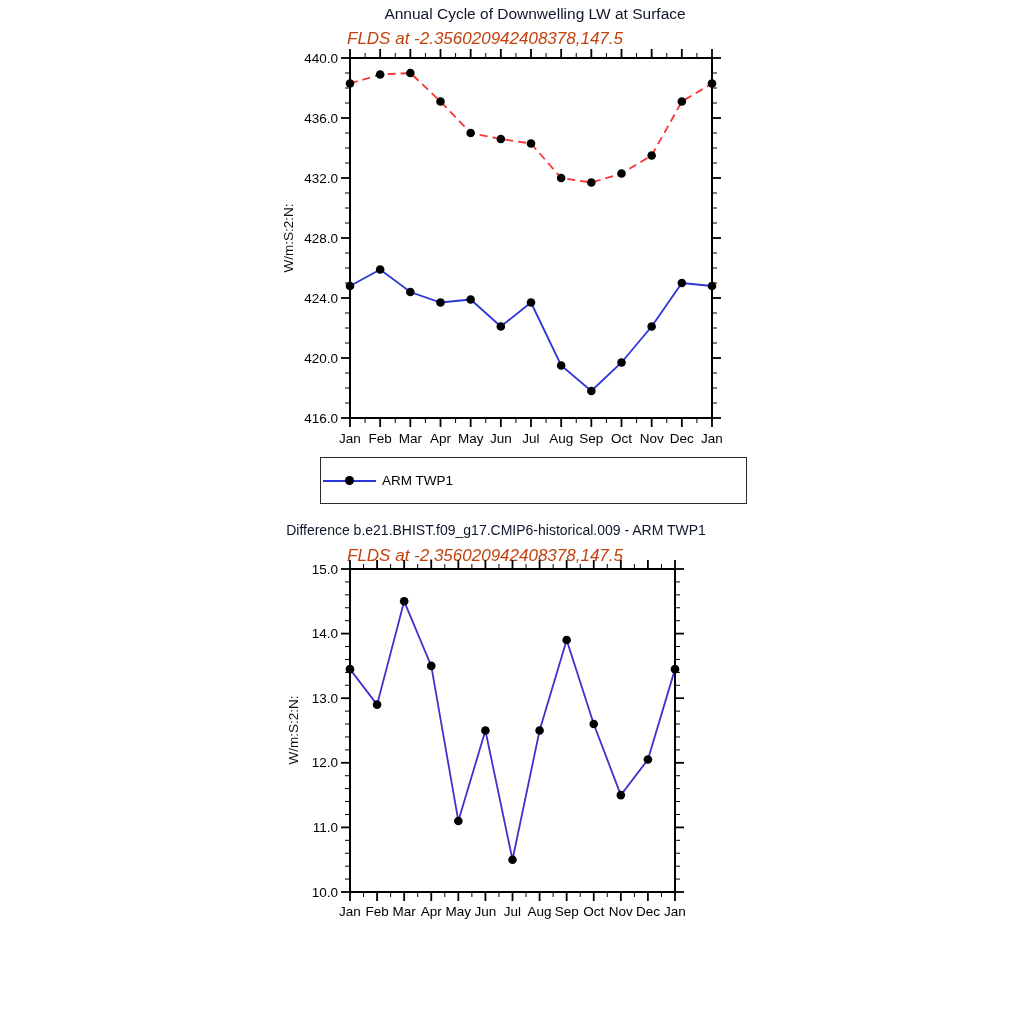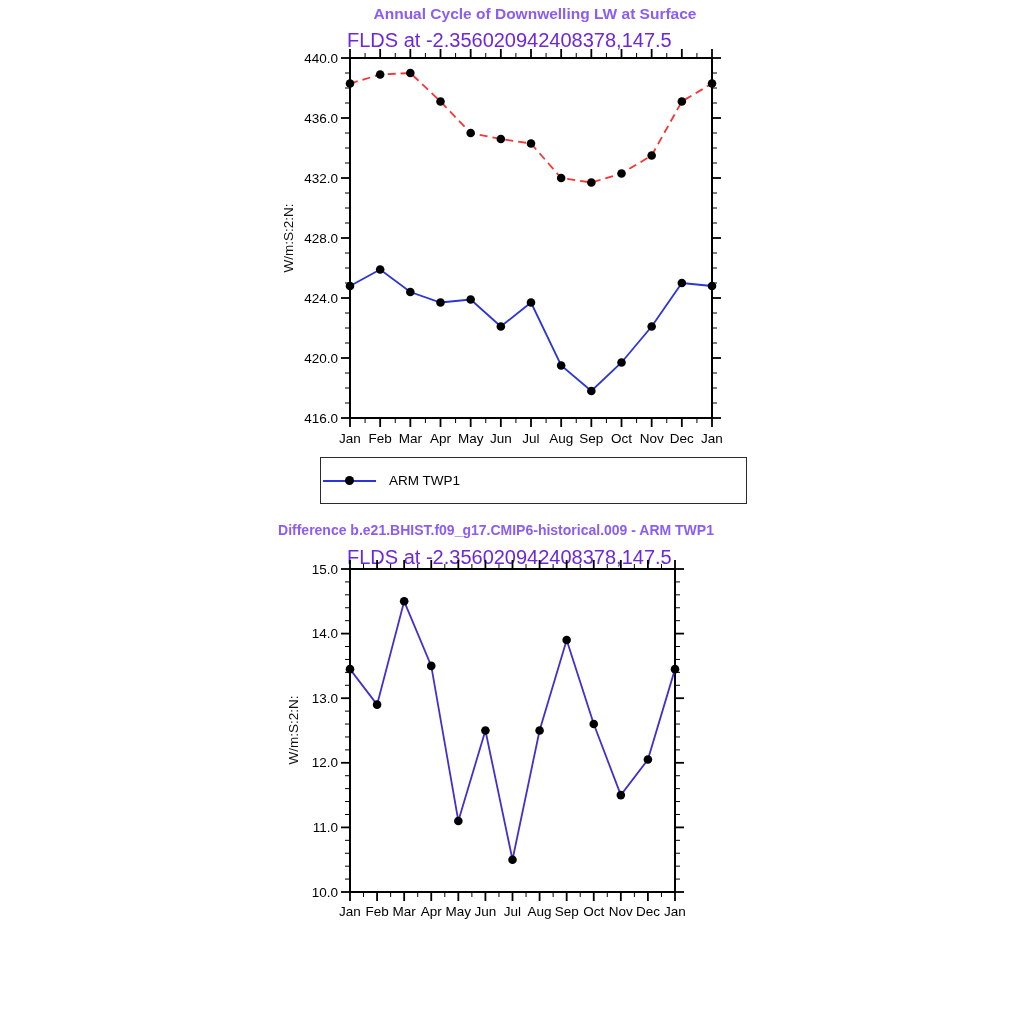--- a/index.html
+++ b/index.html
@@ -1,29 +1,29 @@
 <!DOCTYPE html>
 <html><head>
 <meta charset="utf-8">
 <style>
   html,body{margin:0;padding:0;background:#ffffff;}
   body{font-family:"Liberation Sans", sans-serif;color:#000;}
   #canvas{position:relative;width:1024px;height:1024px;background:#ffffff;overflow:hidden;}
-  .chart-title{position:absolute;display:flex;justify-content:center;white-space:nowrap;font-weight:bold;color:#8b5cf6;}
+  .chart-title{position:absolute;display:flex;justify-content:center;white-space:nowrap;font-weight:normal;color:#0f172a;}
   #title1{left:235px;top:5px;width:600px;font-size:15.5px;}
   #title2{left:196px;top:522px;width:600px;font-size:14px;}
-  .subtitle{position:absolute;white-space:nowrap;font-size:20px;color:#6d28d9;}
+  .subtitle{position:absolute;white-space:nowrap;font-size:17px;color:#c2410c;font-style:italic;}
   #sub1{left:347px;top:29px;}
   #sub2{left:347px;top:546px;}
   .ylab{position:absolute;transform:translate(-50%,-50%) rotate(-90deg);font-size:13.5px;white-space:nowrap;color:#111;}
   #ylab1{left:288px;top:238px;}
   #ylab2{left:293px;top:730px;}
   #legend{position:absolute;left:320px;top:457px;width:427px;height:47px;border:1px solid #2b2b2b;
           box-sizing:border-box;display:flex;flex-direction:column;justify-content:space-evenly;padding-left:2px;background:#fff;}
-  .legend-row{display:flex;align-items:center;gap:13px;font-size:13.5px;white-space:nowrap;}
+  .legend-row{display:flex;align-items:center;gap:6px;font-size:13.5px;white-space:nowrap;}
   .sample{width:53px;height:0;border-top:2px solid #000;position:relative;flex:0 0 53px;}
   .sample .dot{position:absolute;left:50%;top:-5.5px;margin-left:-4.5px;width:9px;height:9px;border-radius:50%;background:#000;}
   svg{position:absolute;left:0;top:0;font-family:"Liberation Sans", sans-serif;}
   svg text{fill:#000;}
 </style>
 </head>
 <body>
 
 <div id="canvas">
 

